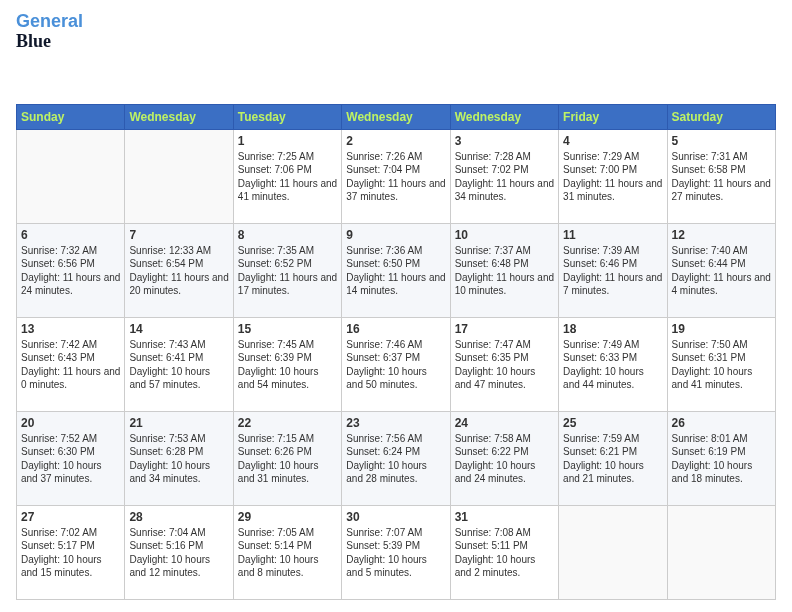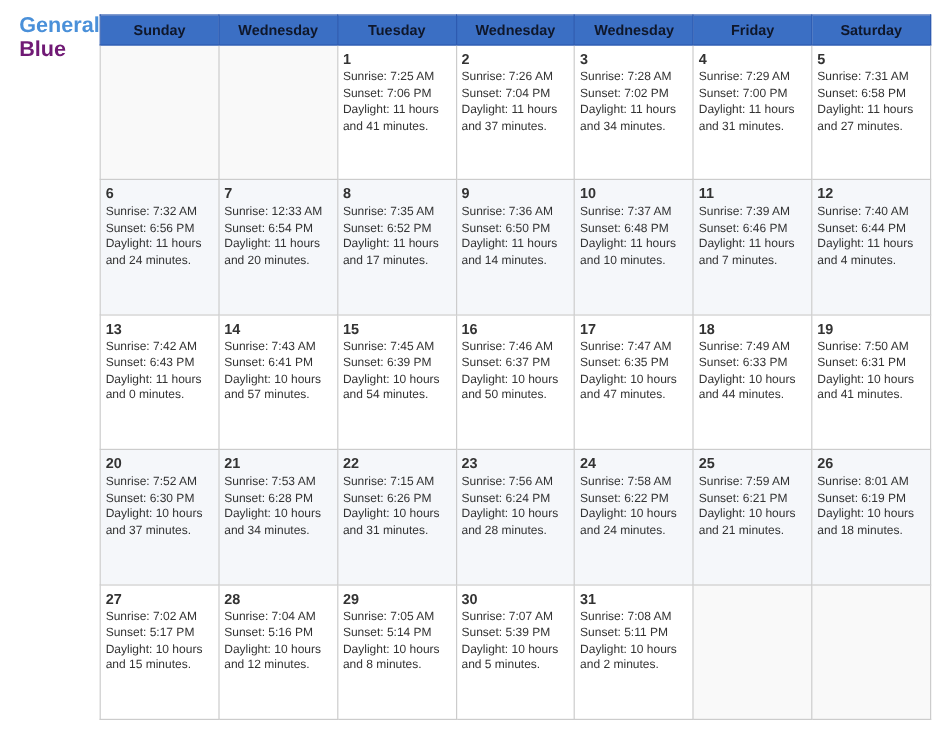--- a/index.html
+++ b/index.html
@@ -8,21 +8,22 @@
       background: #fff;
       width: 792px;
       height: 612px;
       overflow: hidden;
     }
     .page {
       width: 792px;
       height: 612px;
       padding: 12px 16px;
       display: flex;
-      flex-direction: row;
+      flex-direction: column;
+      gap: 44px;
     }
     .header {
       display: flex;
       justify-content: space-between;
       align-items: flex-start;
       margin-bottom: 8px;
     }
     .logo {
       display: flex;
       flex-direction: column;
@@ -52,25 +53,25 @@
     }
     .calendar {
       flex: 1;
       border: 1px solid #ccc;
       border-collapse: collapse;
       width: 100%;
       table-layout: fixed;
     }
     .calendar th {
       background: #3b6fc4;
-      color: #0f172a;
+      color: #bef264;
       font-size: 12px;
       font-weight: bold;
       padding: 5px 4px;
-      text-align: center;
+      text-align: left;
       border: 1px solid #2d5ab0;
     }
     .calendar td {
       vertical-align: top;
       padding: 4px 4px;
       border: 1px solid #ccc;
       font-size: 10px;
       color: #333;
       background: #fff;
       height: 85px;
@@ -94,21 +95,21 @@
     }
   </style>
 </head>
 <body>
 
 <div class="page">
   <div class="header">
     <div class="logo">
       <div class="logo-text">
         <span>General</span><br>
-        <span style="color:#701a75;">Blue</span>
+        <span style="color:#0f172a;font-family:Liberation Serif, serif;">Blue</span>
       </div>
     </div>
     <div class="title-block">
       <div class="month-title"></div>
       <div class="location"></div>
     </div>
   </div>
 
   <table class="calendar" id="cal-table">
     <thead>

